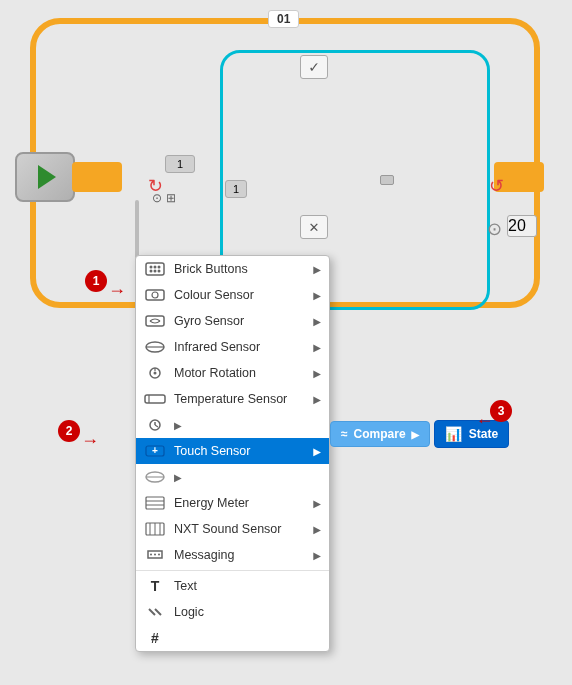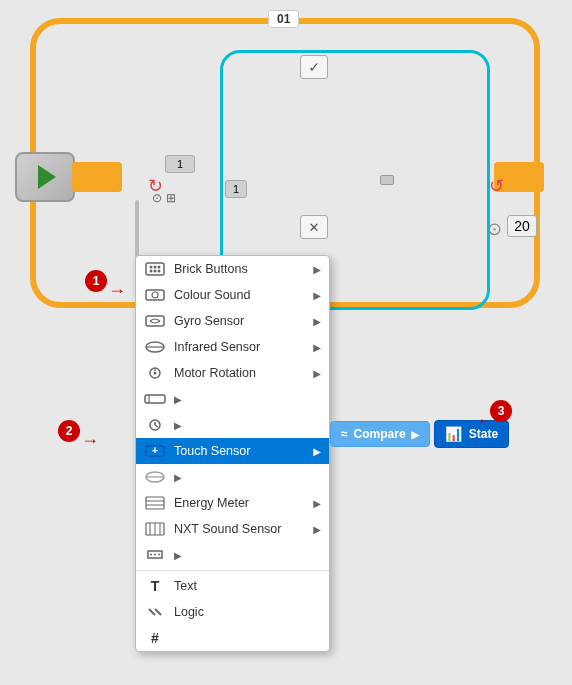--- a/index.html
+++ b/index.html
@@ -178,22 +178,21 @@
       position: absolute;
       top: 215px;
       right: 35px;
       width: 30px;
       height: 22px;
       background: #f0f0f0;
       border: 1px solid #aaa;
       border-radius: 3px;
       display: flex;
       align-items: center;
-      justify-content: center;
-      font-size: 14px;
+      font-size: 16px;
     }
 
     
     .rotate-icon-left {
       position: absolute;
       top: 175px;
       left: 148px;
       font-size: 18px;
       color: #e04040;
       transform: scaleX(-1);
@@ -412,21 +411,21 @@
         <span class="item-label">Brick Buttons</span>
         <span class="arrow">▶</span>
       </div>
       <div class="menu-item">
         <span class="item-icon">
           <svg width="20" height="14" viewBox="0 0 20 14">
             <rect x="1" y="2" width="18" height="10" rx="2" fill="none" stroke="#666" stroke-width="1.5"></rect>
             <circle cx="10" cy="7" r="3" fill="none" stroke="#666" stroke-width="1.2"></circle>
           </svg>
         </span>
-        <span class="item-label">Colour Sound</span>
+        <span class="item-label">Colour Sensor</span>
         <span class="arrow">▶</span>
       </div>
       <div class="menu-item">
         <span class="item-icon">
           <svg width="20" height="14" viewBox="0 0 20 14">
             <rect x="1" y="2" width="18" height="10" rx="2" fill="none" stroke="#666" stroke-width="1.5"></rect>
             <path d="M5 7 Q10 3 15 7" stroke="#666" stroke-width="1.2" fill="none"></path>
             <path d="M5 7 Q10 11 15 7" stroke="#666" stroke-width="1.2" fill="none"></path>
           </svg>
         </span>
@@ -454,20 +453,21 @@
         <span class="item-label">Motor Rotation</span>
         <span class="arrow">▶</span>
       </div>
       <div class="menu-item">
         <span class="item-icon">
           <svg width="22" height="14" viewBox="0 0 22 14">
             <rect x="1" y="3" width="20" height="8" rx="2" fill="none" stroke="#666" stroke-width="1.5"></rect>
             <line x1="5" y1="3" x2="5" y2="11" stroke="#666" stroke-width="1.2"></line>
           </svg>
         </span>
+        <span class="item-label">Temperature Sensor</span>
         <span class="arrow">▶</span>
       </div>
       <div class="menu-item">
         <span class="item-icon">
           <svg width="20" height="14" viewBox="0 0 20 14">
             <circle cx="10" cy="7" r="5" fill="none" stroke="#666" stroke-width="1.5"></circle>
             <line x1="10" y1="4" x2="10" y2="7" stroke="#666" stroke-width="1.5"></line>
             <line x1="10" y1="7" x2="13" y2="9" stroke="#666" stroke-width="1.2"></line>
           </svg>
         </span>
@@ -517,20 +517,21 @@
       </div>
       <div class="menu-item">
         <span class="item-icon">
           <svg width="20" height="14" viewBox="0 0 20 14">
             <path d="M3 3 L10 3 L17 3 L17 10 L3 10 Z" fill="none" stroke="#666" stroke-width="1.5"></path>
             <circle cx="10" cy="6.5" r="1" fill="#666"></circle>
             <circle cx="6" cy="6.5" r="1" fill="#666"></circle>
             <circle cx="14" cy="6.5" r="1" fill="#666"></circle>
           </svg>
         </span>
+        <span class="item-label">Messaging</span>
         <span class="arrow">▶</span>
       </div>
       <div class="menu-divider"></div>
       <div class="menu-item">
         <span class="item-icon">
           <svg width="14" height="14" viewBox="0 0 14 14">
             <text x="7" y="12" text-anchor="middle" font-size="14" font-weight="bold" fill="#333">T</text>
           </svg>
         </span>
         <span class="item-label">Text</span>

